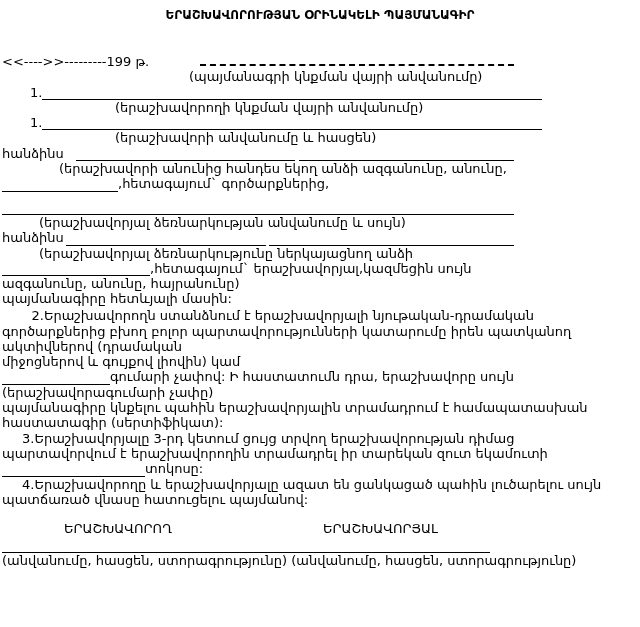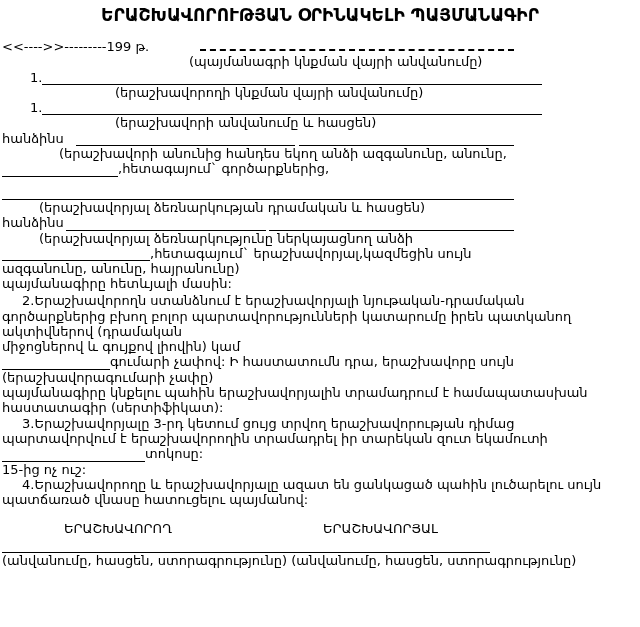--- a/index.html
+++ b/index.html
@@ -5,36 +5,36 @@
   html, body { margin: 0; padding: 0; }
   body {
     width: 640px; height: 627px;
     background: #ffffff; color: #000000;
     font-family: "DejaVu Sans", sans-serif;
     font-size: 13px; line-height: 15.3px;
     overflow: hidden;
   }
   .title {
     width: 640px; text-align: center;
-    font-weight: bold; font-size: 17px; line-height: 17px;
+    font-weight: bold; font-size: 12px; line-height: 17px;
     margin-top: 7px;
   }
   .doc { margin-left: 2px; width: 512px; }
   .r {
     display: flex; align-items: flex-end;
     height: 15.3px; width: 512px;
     white-space: pre;
   }
   .u { border-bottom: 1px solid #000; height: 2px; display: inline-block; }
   .grow { flex: 1 1 auto; }
   .sp { display: inline-block; height: 1px; }
   .dash { display: inline-block; height: 3px; border-bottom: 2px dashed #000; margin-bottom: 3px; }
-  .mt-header { margin-top: 15px; }
+  .mt-header { margin-top: 30px; }
   .mt-line { margin-top: 8px; }
-  .mt-par { margin-top: 1.5px; }
+  .mt-par { margin-top: 1.5px; justify-content: flex-end; }
   .mt-sig { margin-top: 14px; }
   .mt-sigline { margin-top: 1px; }
 </style>
 </head>
 <body style="background: rgb(255, 255, 255); color: rgb(0, 0, 0);">
 
 <div>
 
   <div class="title">ԵՐԱՇԽԱՎՈՐՈՒԹՅԱՆ ՕՐԻՆԱԿԵԼԻ ՊԱՅՄԱՆԱԳԻՐ</div>
 
@@ -76,21 +76,21 @@
     </div>
     <div class="r">
       <span class="u" style="width:116px"></span>
       <span>,հետագայում` գործարքներից,</span>
     </div>
 
     <div class="r mt-line">
       <span class="u grow"></span>
     </div>
     <div class="r" style="padding-left:37px">
-      <span>(երաշխավորյալ ձեռնարկության դրամական և հասցեն)</span>
+      <span>(երաշխավորյալ ձեռնարկության անվանումը և սույն)</span>
     </div>
     <div class="r">
       <span style="padding-right:2px">հանձինս</span>
       <span class="u" style="width:200px"></span>
       <span class="sp" style="width:3px"></span>
       <span class="u grow"></span>
     </div>
     <div class="r" style="padding-left:37px">
       <span>(երաշխավորյալ ձեռնարկությունը ներկայացնող անձի</span>
     </div>
@@ -134,23 +134,20 @@
     <div class="r" style="padding-left:20px">
       <span>3.Երաշխավորյալը 3-րդ կետում ցույց տրվող երաշխավորության դիմաց</span>
     </div>
     <div class="r">
       <span>պարտավորվում է երաշխավորողին տրամադրել իր տարեկան զուտ եկամուտի</span>
     </div>
     <div class="r">
       <span class="u" style="width:143px"></span>
       <span>տոկոսը:</span>
     </div>
-    <div class="r">
-      <span>15-ից ոչ ուշ:</span>
-    </div>
 
     <div class="r" style="padding-left:20px">
       <span>4.Երաշխավորողը և երաշխավորյալը ազատ են ցանկացած պահին լուծարելու սույն</span>
     </div>
     <div class="r">
       <span>պատճառած վնասը հատուցելու պայմանով:</span>
     </div>
 
     <div class="r mt-sig">
       <span class="sp" style="width:62px"></span>

